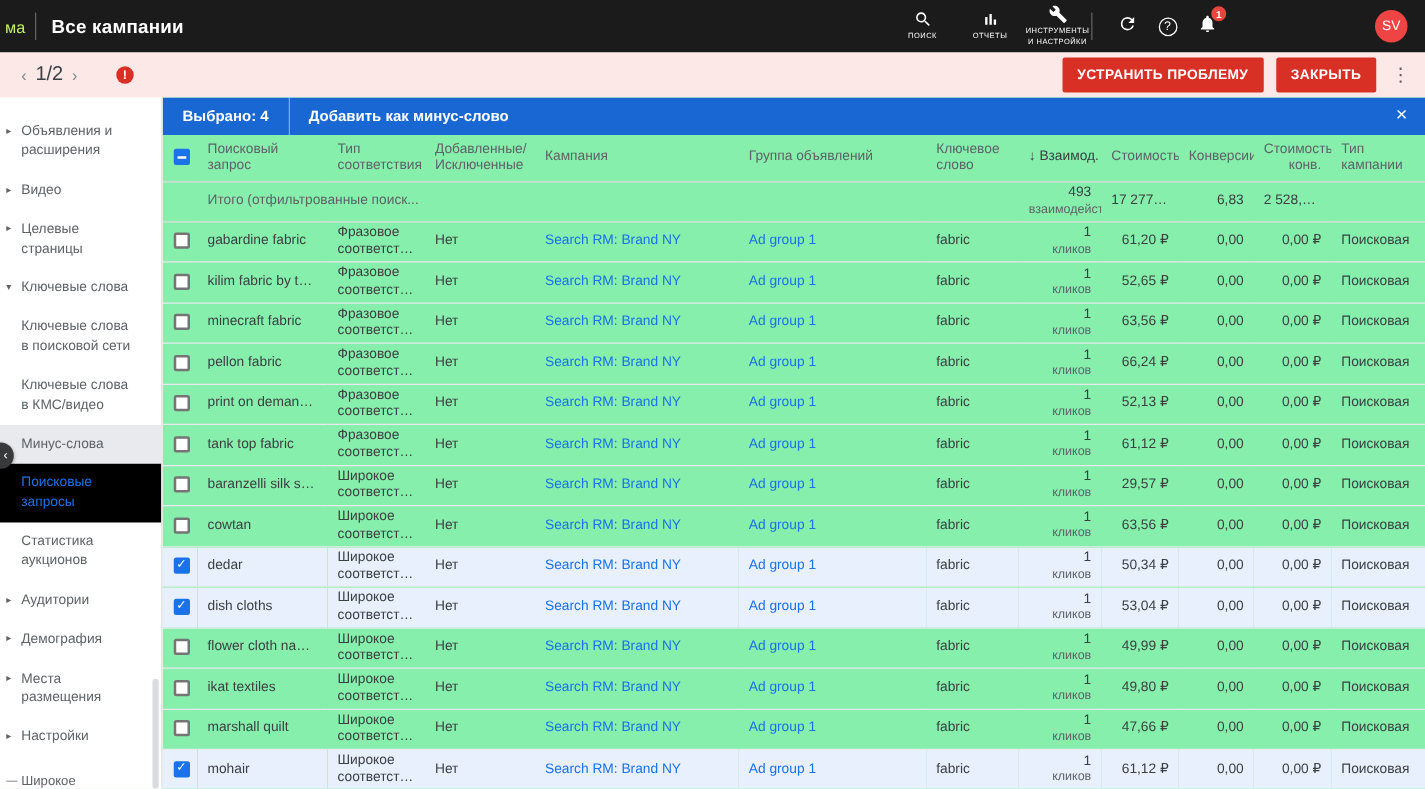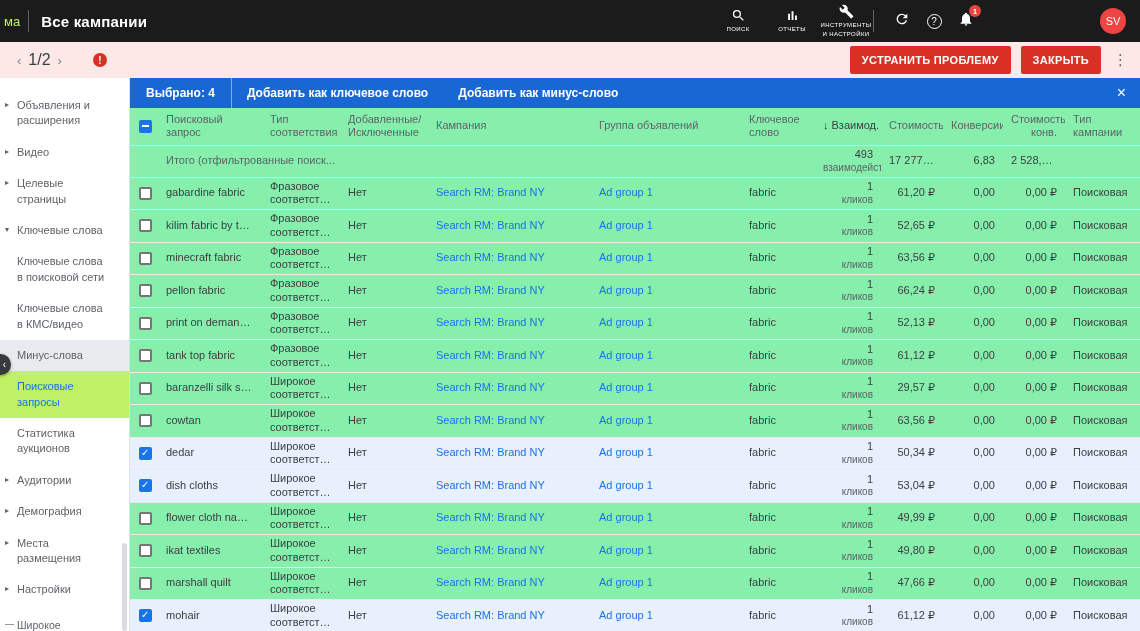--- a/index.html
+++ b/index.html
@@ -37,21 +37,21 @@
 .main{flex:1;display:flex;min-height:0;position:relative}
 .collapse-btn{position:absolute;left:-10px;top:276px;width:21px;height:21px;border-radius:50%;background:#37393b;color:#fff;display:flex;align-items:center;justify-content:center;font-size:10px;z-index:6;box-shadow:0 1px 3px rgba(0,0,0,.4);cursor:pointer;padding-left:8px}
 
 
 .sidebar{width:130px;flex:0 0 130px;background:#fff;border-right:1px solid #e0e0e0;font-size:11px;color:#5f6368;position:relative;overflow:hidden;padding-top:12px}
 .nav-item{position:relative;padding:8px 22px 8px 17px;line-height:1.4;cursor:pointer}
 .caret{position:absolute;left:5px;top:9px;font-size:8px;color:#5f6368}
 .caret.dash{font-size:9px;top:8px}
 .kind-child{padding-left:17px}
 .st-hover{background:#e8eaed}
-.st-selected{background:#bef264;color:var(--accent,#1a73e8)}
+.st-selected{background:#000000;color:var(--accent,#1a73e8)}
 .kind-hide{font-size:10.5px;margin-top:4px}
 .sb-scroll{position:absolute;right:2px;bottom:0;width:5px;height:88px;background:#dadce0;border-radius:3px;cursor:pointer}
 
 
 .content{flex:1;display:flex;flex-direction:column;min-width:0;background:#86efac;overflow:hidden}
 .selection-bar{height:30px;flex:0 0 30px;background:var(--selection-bar,#1967d2);color:#fff;display:flex;align-items:center;font-size:12px}
 .sel-count{padding:0 16px;font-weight:bold;white-space:nowrap}
 .sel-div{width:1px;height:30px;background:rgba(255,255,255,.45)}
 .sel-action{padding:0 15px;font-weight:bold;cursor:pointer;white-space:nowrap}
 .sel-close{margin-left:auto;padding:0 14px;font-size:16px;cursor:pointer;line-height:1}
@@ -165,21 +165,20 @@
           <div class="nav-item kind-hide"><span class="caret dash">—</span><span class="nav-label">Широкое</span></div>
         </nav>
       <div class="sb-scroll"></div>
     </aside>
 
     <div class="content">
 
       <div class="selection-bar">
         <span class="sel-count">Выбрано: 4</span>
         <span class="sel-div"></span>
-        <span class="sel-action">Добавить как ключевое слово</span>
         <span class="sel-action">Добавить как минус-слово</span>
         <span class="sel-close">×</span>
       </div>
 
       <div class="table-wrap">
         <table>
           <colgroup>
             <col style="width:28px">
               <col style="width:104px">
               <col style="width:78px">

